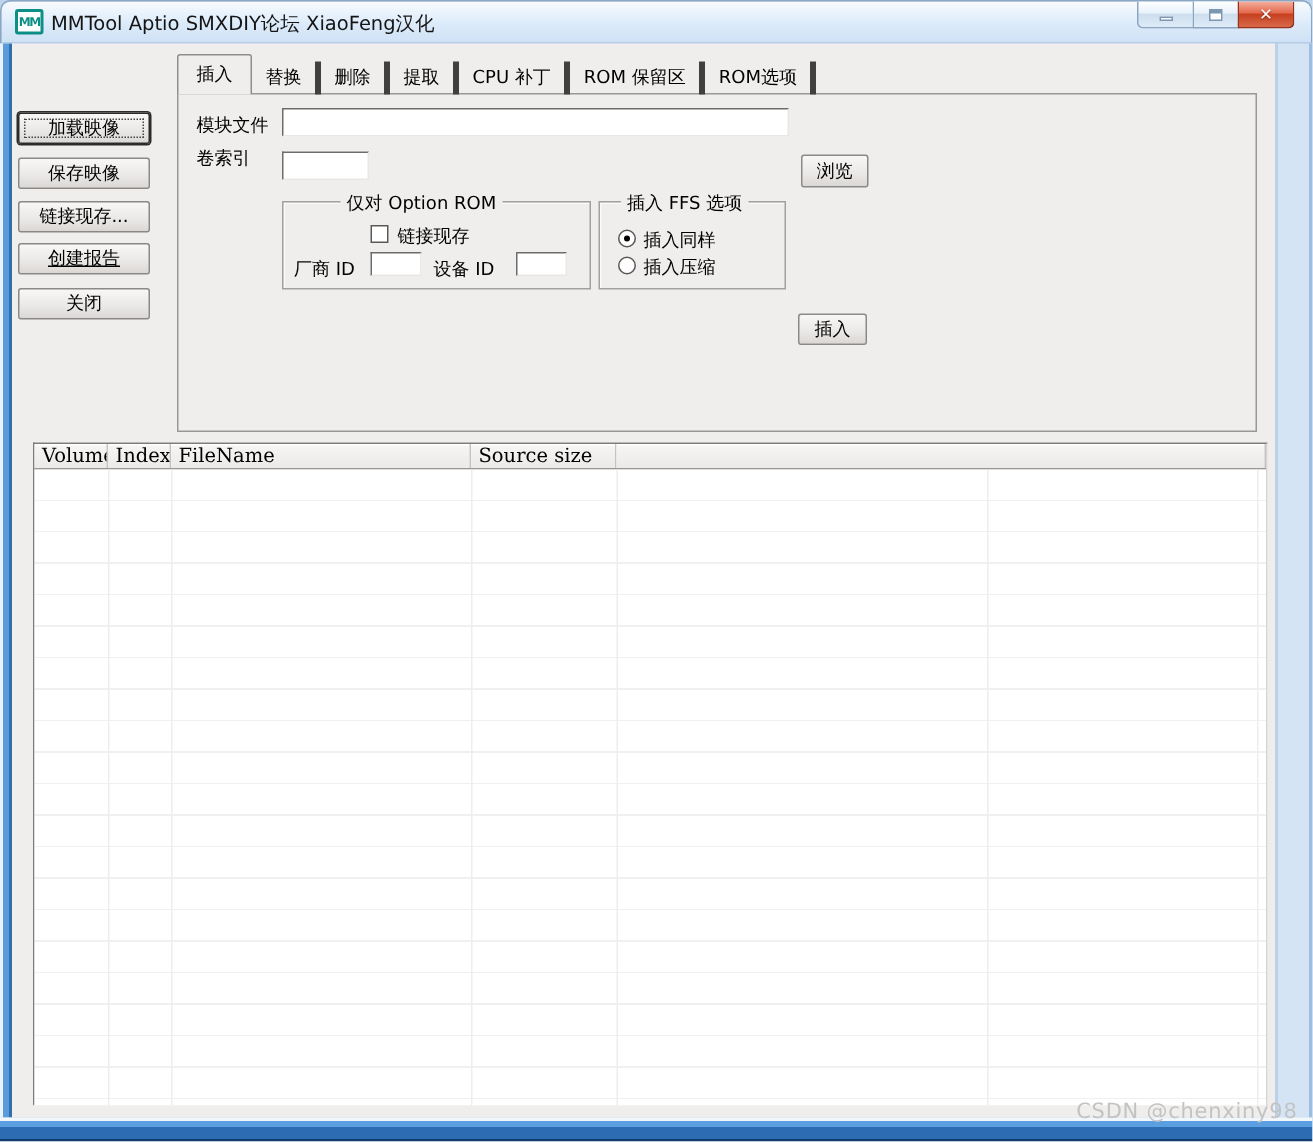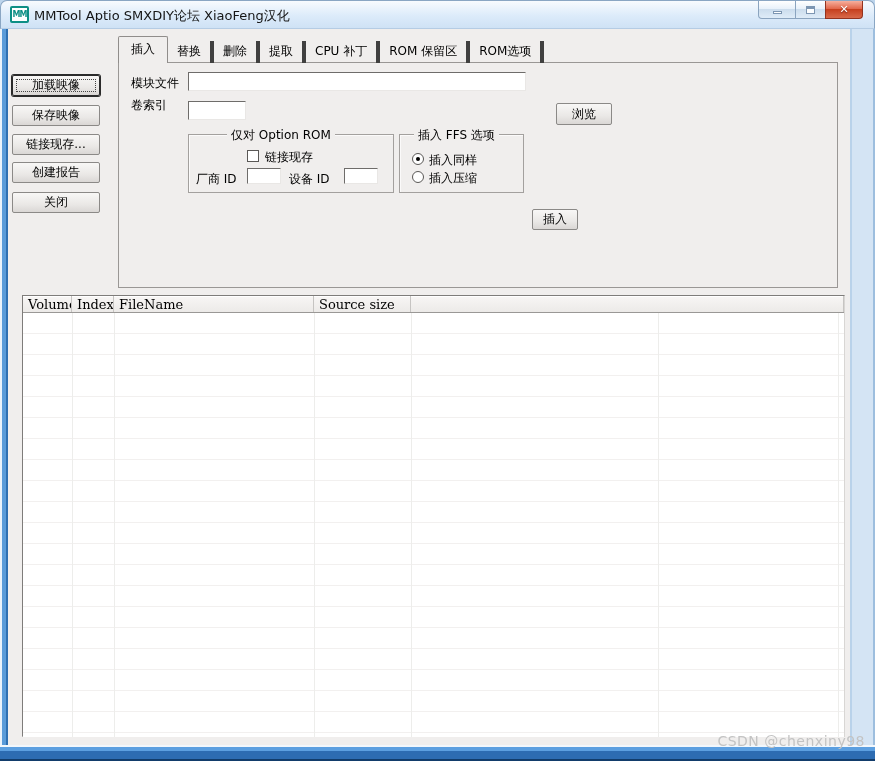--- a/index.html
+++ b/index.html
@@ -46,21 +46,21 @@
   
   .tabstrip{position:absolute;left:110px;top:11px;height:23px;display:flex;align-items:flex-end;z-index:3;}
   .tab{font-size:12px;padding:2px 9px 3px 9px;border-right:4px solid #404040;color:#000;white-space:nowrap;}
   .tab.active{border:1px solid #908d8b;border-bottom:none;background:#f0eeed;padding:4px 12px 5px 12px;border-radius:2px 2px 0 0;}
   .tabpage{position:absolute;left:110px;top:33px;width:720px;height:226px;border:1px solid #9a9795;background:#f0eeed;z-index:2;}
 
   .lbl{position:absolute;font-size:12px;color:#000;white-space:nowrap;}
   .sunken{background:#fff;border:1px solid;border-color:#6e6c6a #e9e7e5 #e9e7e5 #6e6c6a;font-size:12px;padding:1px 3px;outline:none;}
   .inp-module{position:absolute;left:69px;top:9px;width:338px;height:19px;}
   .inp-volume{position:absolute;left:69px;top:38px;width:58px;height:19px;}
-  .browse-btn{left:437px;top:8px;width:56px;height:22px;}
+  .browse-btn{left:415px;top:8px;width:45px;height:22px;}
   .insert-btn{left:413px;top:114px;width:46px;height:21px;}
 
   .groupbox{position:absolute;border:1px solid #a3a09e;box-shadow:inset 1px 1px 0 rgba(255,255,255,.7);}
   .gb1{left:69px;top:71px;width:206px;height:59px;}
   .gb2{left:280px;top:71px;width:125px;height:59px;}
   .gb-legend{position:absolute;top:-8px;font-size:12px;background:#f0eeed;padding:0 4px;white-space:nowrap;}
   .gb1 .gb-legend{left:38px;}
   .gb2 .gb-legend{left:14px;}
 
   .checkbox{position:absolute;left:58px;top:15px;width:12px;height:12px;background:#fff;border:1px solid #5a5856;}
@@ -113,21 +113,21 @@
         <span class="glyph-close">✕</span>
       </div>
     </div>
   </div>
 
   <div class="client">
 
     <button class="btn side-btn default" style="top:14px;">加载映像</button>
     <button class="btn side-btn" style="top:44px;">保存映像</button>
     <button class="btn side-btn" style="top:73px;">链接现存...</button>
-    <button class="btn side-btn" style="top:101px;">创建报告</button>
+    <button class="btn side-btn" style="top:101px;text-decoration:underline;">创建报告</button>
     <button class="btn side-btn" style="top:131px;">关闭</button>
 
     <div class="tabstrip">
       <span class="tab active">插入</span>
       <span class="tab">替换</span>
       <span class="tab">删除</span>
       <span class="tab">提取</span>
       <span class="tab">CPU 补丁</span>
       <span class="tab">ROM 保留区</span>
       <span class="tab">ROM选项</span>

